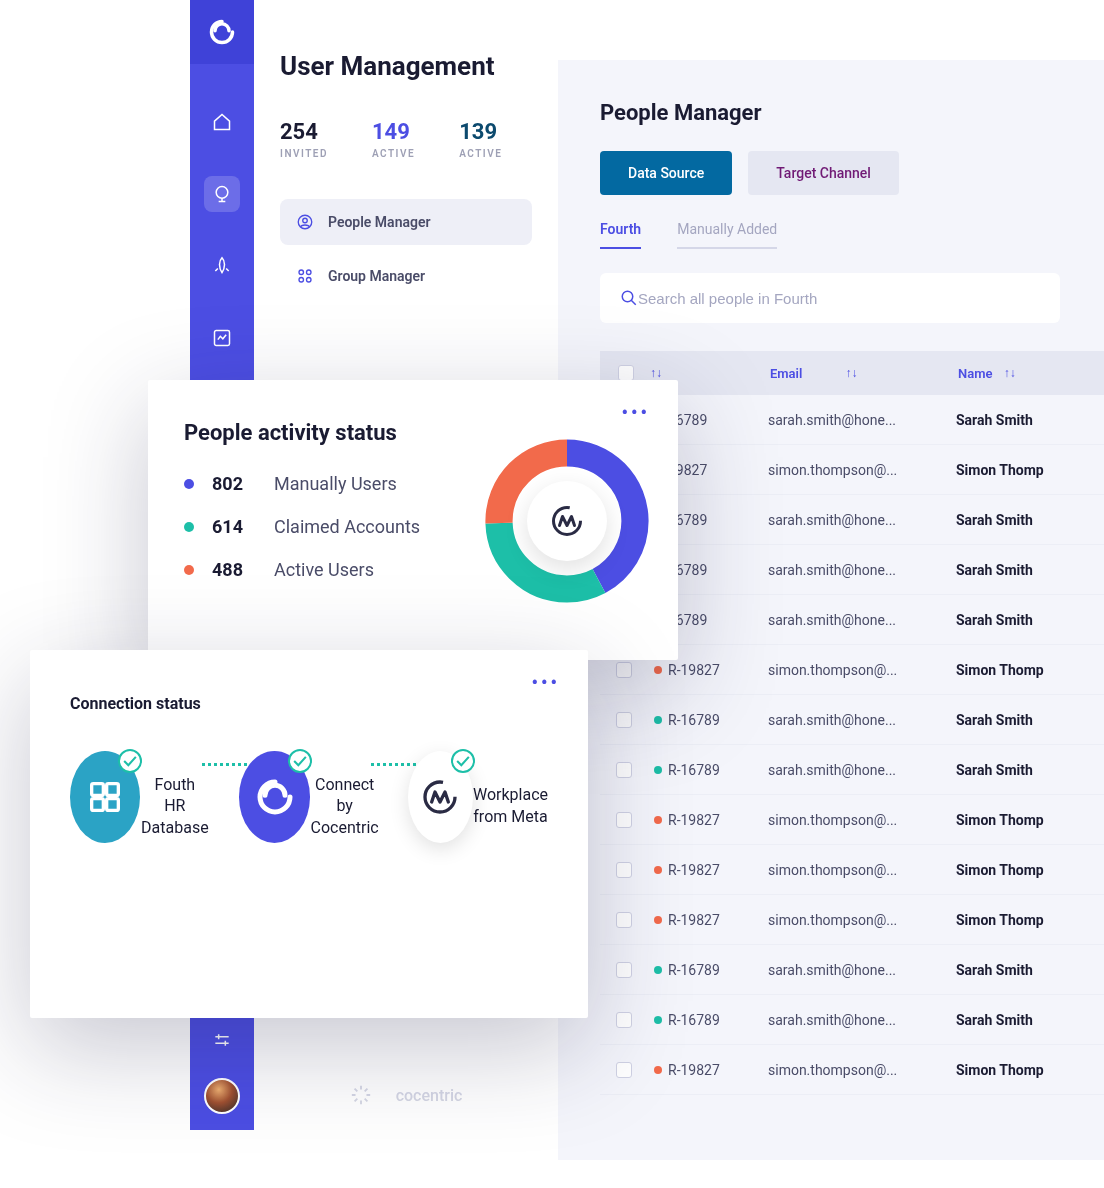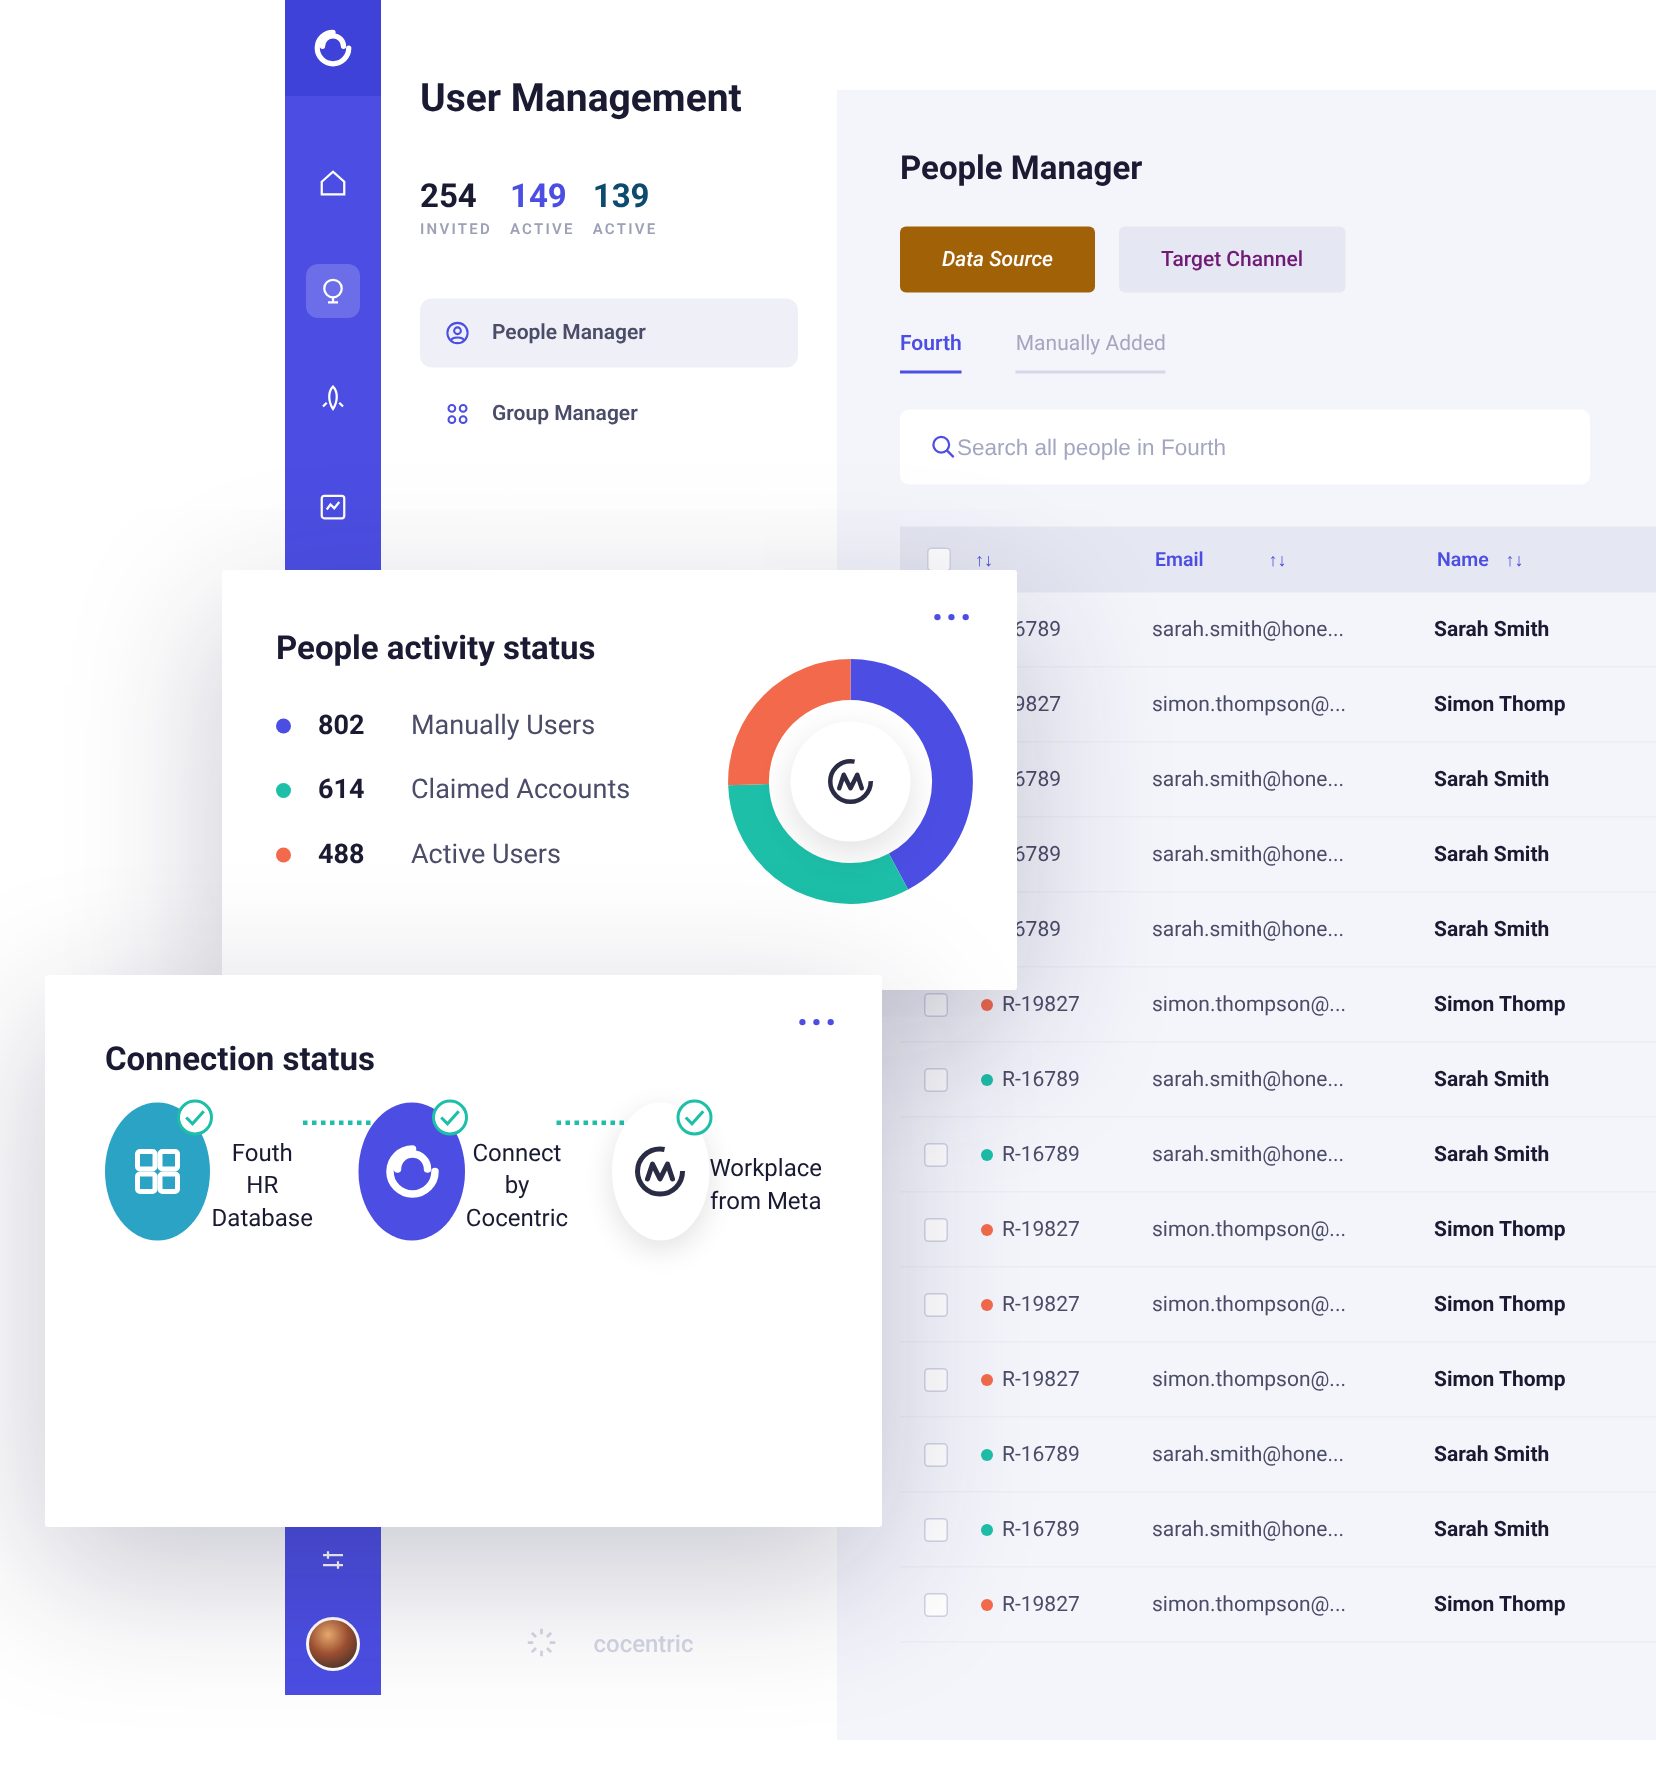--- a/index.html
+++ b/index.html
@@ -63,21 +63,21 @@
   top: 0;
   width: 304px;
   height: 1130px;
   background: #fff;
   padding: 50px 26px 0 26px;
 }
 .white-col h1 {
   font-size: 26px; font-weight: 700; color: #1a1b32; line-height: 1.25;
   margin-bottom: 36px;
 }
-.stats-row { display: flex; gap: 12px; margin-bottom: 40px; }
+.stats-row { display: flex; gap: 44px; margin-bottom: 40px; }
 .stat-item { }
 .stat-num { font-size: 22px; font-weight: 700; }
 .stat-lbl { font-size: 10px; letter-spacing: 1.5px; color: #9ea0b5; margin-top: 4px; font-weight: 600; }
 .stat-invited .stat-num { color: #1a1b32; }
 .stat-claimed .stat-num { color: #4C4EE3; }
 .stat-active .stat-num { color: #0c4a6e; }
 .nav-list { display: flex; flex-direction: column; gap: 8px; }
 .nav-item {
   display: flex; align-items: center; gap: 14px;
   padding: 14px 16px; border-radius: 8px;
@@ -98,21 +98,21 @@
   left: 558px; top: 60px;
   width: 560px; height: 1100px;
   background: #F4F5FB;
   padding: 40px 0 0 42px;
 }
 .right-panel h2 { font-size: 22px; font-weight: 700; color: #1a1b32; margin-bottom: 26px; }
 .tab-buttons { display: flex; gap: 16px; margin-bottom: 26px; }
 .tab-btn {
   padding: 14px 28px; font-size: 14px; border-radius: 4px; font-weight: 500;
 }
-.tab-btn.primary { background: #a16207; color: #fff; font-style: italic; }
+.tab-btn.primary { background: #0369a1; color: #fff; }
 .tab-btn.secondary { background: #E5E7F2; color: #701a75; }
 .sub-tabs { display: flex; gap: 36px; margin-bottom: 24px; }
 .sub-tab {
   font-size: 14px; padding-bottom: 10px; color: #a4a6c0;
   border-bottom: 2px solid #d5d7e8;
 }
 .sub-tab.active { color: #4C4EE3; border-bottom-color: #4C4EE3; font-weight: 600; }
 .search-box {
   background: #fff; border-radius: 6px; height: 50px;
   display: flex; align-items: center; padding: 0 20px;
@@ -186,21 +186,21 @@
 
 .card-connect {
   position: absolute;
   left: 30px; top: 650px;
   width: 558px; height: 368px;
   background: #fff;
   box-shadow: 0 30px 100px rgba(30,30,70,0.25);
   padding: 44px 40px;
   border-radius: 2px;
 }
-.card-connect h3 { font-size: 22px; font-weight: 700; color: #1a1b32; margin-bottom: 16px; }
+.card-connect h3 { font-size: 16px; font-weight: 700; color: #1a1b32; margin-bottom: 38px; }
 .conn-row { display: flex; align-items: center; justify-content: space-between; gap: 0; }
 .conn-node { display:flex; align-items:center; width:140px; position:relative; }
 .conn-circle {
   width: 92px; height: 92px; border-radius: 50%;
   display:flex; align-items:center; justify-content:center;
   position: relative;
 }
 .conn-circle.c1 { background: #2BA3C5; }
 .conn-circle.c2 { background: #4C4EE3; }
 .conn-circle.c3 { background: #fff; box-shadow: 0 6px 20px rgba(0,0,0,0.12); }

